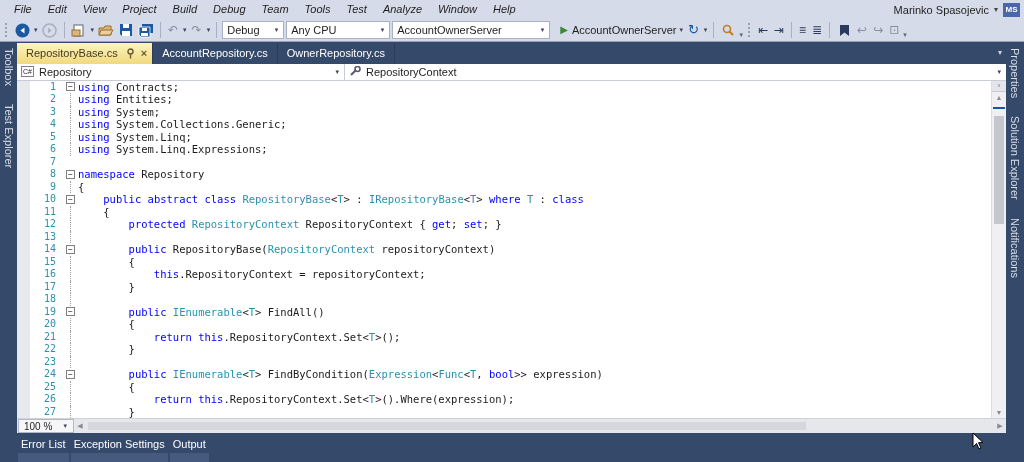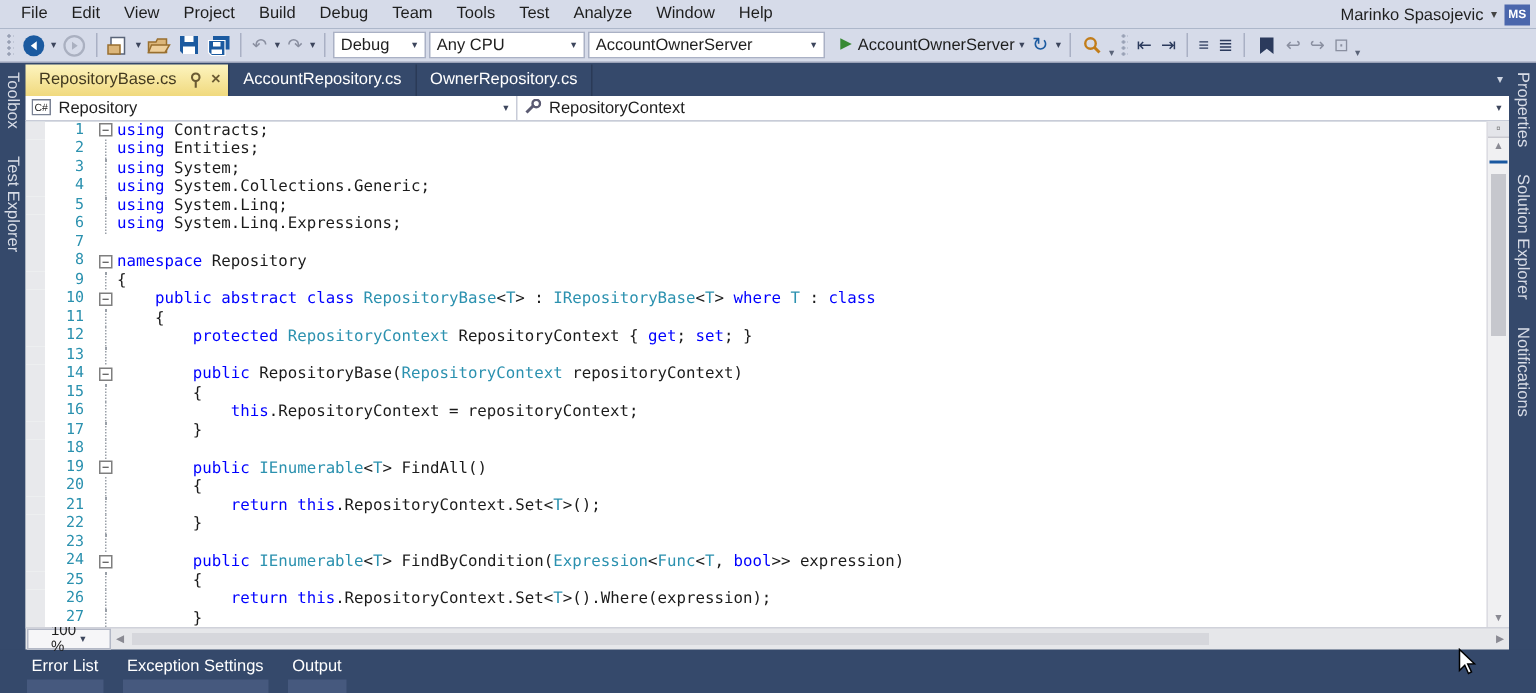--- a/index.html
+++ b/index.html
@@ -3,21 +3,21 @@
 <meta charset="utf-8">
 <style>
   * { margin:0; padding:0; box-sizing:border-box; }
   html,body { width:1024px; height:462px; overflow:hidden; }
   body { font-family:"Liberation Sans","DejaVu Sans",sans-serif; font-size:11px; color:#1e1e1e; }
   .vs { position:relative; width:1024px; height:462px; background:#35496b; overflow:hidden; }
 
   
   .menubar { height:19px; background:#d6dbe9; display:flex; align-items:center; justify-content:space-between; padding:0 4px 0 6px; }
   .menus { display:flex; align-items:center; height:100%; }
-  .menuitem { padding:0 8px; line-height:19px; color:#1e1e1e; cursor:default; }
+  .menuitem { padding:0 8px; line-height:19px; color:#1e1e1e; cursor:default;font-style:italic; }
   .userarea { display:flex; align-items:center; gap:5px;padding-left:7px; }
   .username { color:#1e1e1e; }
   .chev { font-size:8px; color:#444; }
   .avatar { width:17px; height:14px; background:#4a66ac; color:#fff; font-size:8px; font-weight:bold; display:flex; align-items:center; justify-content:center; }
 
   
   .toolbar { height:23px; background:#d6dbe9; border-bottom:1px solid #9aa2b8; display:flex; align-items:center; padding:0 2px; gap:2px; }
   .grip { width:5px; height:16px; background-image:radial-gradient(circle,#98a0b4 1px,transparent 1.2px); background-size:4px 4px; margin:0 2px; }
   .tbtn { height:18px; min-width:18px; display:flex; align-items:center; justify-content:center; color:#5a6residual578; }
   .tbtn svg { display:block; }
@@ -71,28 +71,28 @@
   
   .vscroll { width:15px; flex:none; background:#f0f0f2; border-left:1px solid #dcdce2; display:flex; flex-direction:column; position:relative; }
   .vs-split { height:11px; border-bottom:1px solid #c9c9d0; background:#e4e5ea; display:flex; align-items:center; justify-content:center; font-size:8px; color:#555; }
   .vs-arrow { height:12px; display:flex; align-items:center; justify-content:center; font-size:7px; color:#8a8a93; }
   .vs-track { flex:1; position:relative; }
   .vs-marker { position:absolute; left:1px; right:1px; top:3px; height:2px; background:#1857a0; }
   .vs-thumb { position:absolute; left:2px; right:2px; top:12px; height:108px; background:#c6c7cd; }
 
   
   .editorbottom { height:15px; background:#e6e7ea; display:flex; align-items:center; border-top:1px solid #d0d2da; }
-  .zoomcombo { width:56px; height:14px; background:#f6f6f8; border:1px solid #b3b8c6; margin-left:1px; display:flex; align-items:center; justify-content:space-between; padding:0 15px; font-size:10px; }
+  .zoomcombo { width:56px; height:14px; background:#f6f6f8; border:1px solid #b3b8c6; margin-left:1px; display:flex; align-items:center; justify-content:space-between; padding:0 5px; font-size:10px; }
   .hscroll { flex:1; height:100%; position:relative; display:flex; align-items:center; }
   .hs-arrow { width:12px; text-align:center; font-size:7px; color:#8a8a93; }
   .hs-thumb { position:absolute; left:14px; right:200px; top:3px; bottom:3px; background:#d6d7dc; }
   .hs-arrow.right { position:absolute; right:0; }
 
   
-  .bottomstrip { height:21px; background:#35496b; display:flex; align-items:flex-start; padding:5px 0 0 18px; gap:13px; }
+  .bottomstrip { height:21px; background:#35496b; display:flex; align-items:flex-start; padding:5px 0 0 18px; gap:2px; }
   .btab { display:flex; flex-direction:column; }
   .btab .blabel { color:#fff; padding:0 3px; }
   .btab .brect { height:9px; background:#46597e; margin-top:3px; }
 
   .cursor { position:absolute; left:972px; top:432px; pointer-events:none; }
 </style>
 </head>
 <body>
 
 <div class="vs">

